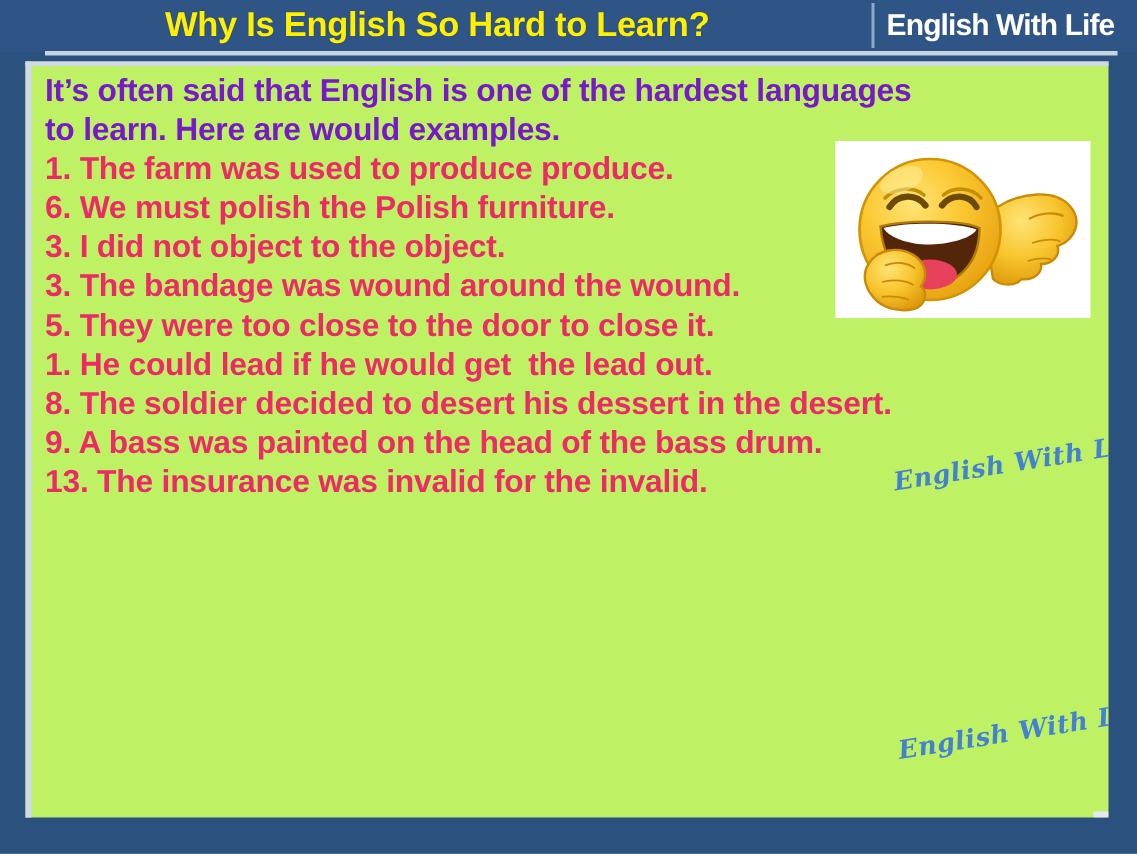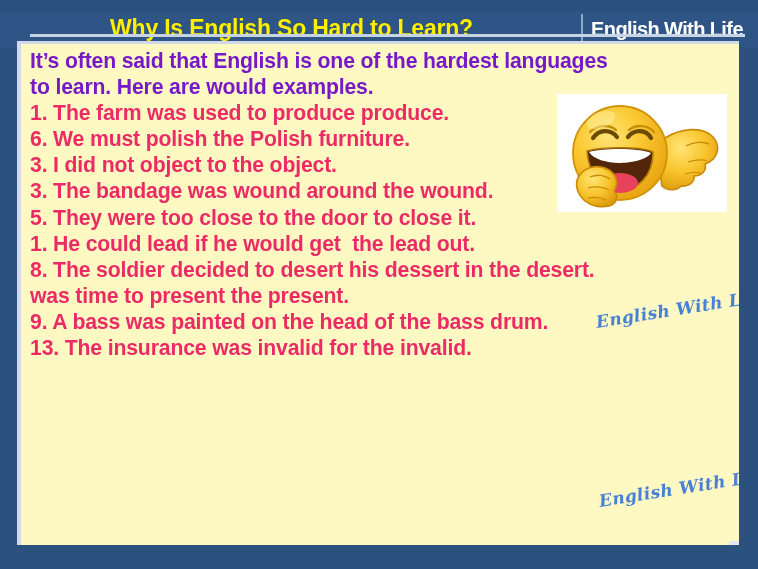--- a/index.html
+++ b/index.html
@@ -12,21 +12,21 @@
 
   #page {
     position: relative;
     width: 758px; height: 569px;
     background: #2b517f;
   }
 
   
   #header {
     position: absolute;
-    left: 0; top: 12px;
+    left: 0; top: 0;
     width: 758px; height: 35px;
     background: #2f5587;
     display: flex;
     align-items: center;
     justify-content: flex-start;
   }
   #header-title {
     position: absolute;
     left: 0; right: 0;
     top: 3px;
@@ -66,21 +66,21 @@
     left: 30px; top: 34px;
     width: 715px; height: 3px;
     background: #c7d4e4;
   }
 
   
   #card {
     position: absolute;
     left: 17px; top: 41px;
     width: 722px; height: 504px;
-    background: #fef9c3;
+    background: #bef264;
     border-left: 4px solid #cfd9e7;
     border-top: 3px solid #cfd9e7;
     border-right: 0;
     border-bottom: 0;
     overflow: hidden;
   }
   #card-inner {
     position: relative;
     width: 100%; height: 100%;
     padding: 4px 8px 0 9px;
@@ -157,21 +157,20 @@
       <div id="lines">
         <div class="line intro">It’s often said that English is one of the hardest languages</div>
         <div class="line intro">to learn. Here are would examples.</div>
         <div class="line">1. The farm was used to produce produce.</div>
         <div class="line">6. We must polish the Polish furniture.</div>
         <div class="line">3. I did not object to the object.</div>
         <div class="line">3. The bandage was wound around the wound.</div>
         <div class="line">5. They were too close to the door to close it.</div>
         <div class="line">1. He could lead if he would get  the lead out.</div>
         <div class="line">8. The soldier decided to desert his dessert in the desert.</div>
-        <div class="line">was time to present the present.</div>
         <div class="line">9. A bass was painted on the head of the bass drum.</div>
         <div class="line">13. The insurance was invalid for the invalid.</div>
       </div>
 
       <div id="emoji-box">
         <svg id="emoji-svg" viewBox="0 0 170 118" xmlns="http://www.w3.org/2000/svg">
           <defs>
             <radialGradient id="faceGrad" cx="38%" cy="32%" r="72%">
               <stop offset="0%" stop-color="#ffe477"></stop>
               <stop offset="48%" stop-color="#fbc832"></stop>

